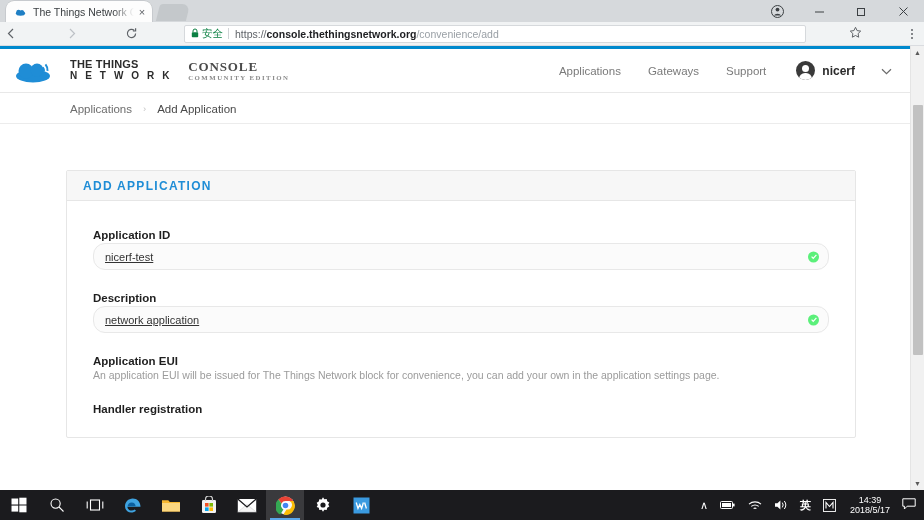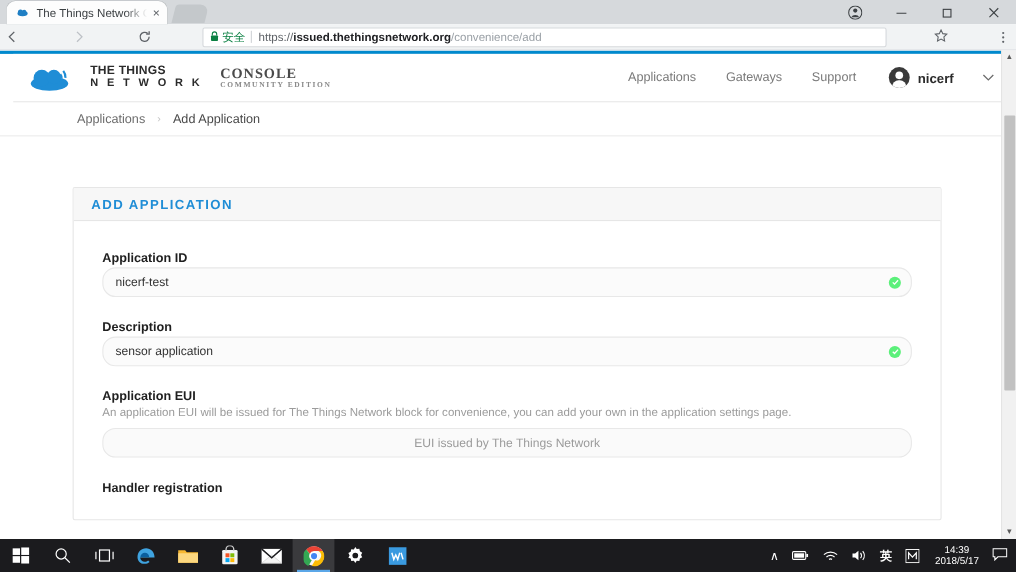--- a/index.html
+++ b/index.html
@@ -162,21 +162,20 @@
   
   .ttn-header {
     position: absolute;
     top: 3px; left: 0;
     width: 910px; height: 44px;
     background: #ffffff;
     display: flex;
     align-items: center;
     border-bottom: 1px solid #e8e8e8;
     box-sizing: border-box;
-    margin-left: 12px;
   }
   .logo-wrap {
     display: flex;
     align-items: center;
     margin-left: 13px;
   }
   .cloud {
     position: relative;
     width: 48px; height: 26px;
     margin-right: 9px;
@@ -333,20 +332,21 @@
     height: 27px;
     background: #fbfbfb;
     border: 1px solid #e8e8e8;
     border-radius: 12px;
     box-sizing: border-box;
     display: flex;
     align-items: center;
     padding: 0 11px;
     font-size: 11px;
     color: #333333;
+    text-decoration: underline;
   }
   .input-box.disabled {
     justify-content: center;
     color: #9b9b9b;
     background: #fafafa;
   }
   .check {
     position: absolute;
     right: 10px; top: 50%;
     transform: translateY(-50%);
@@ -502,21 +502,21 @@
     </div>
     <div class="omnibox">
       <span class="lock">
         <svg width="8" height="10" viewBox="0 0 8 10">
           <path d="M2 4.2V3a2 2 0 0 1 4 0v1.2" fill="none" stroke="#0b8043" stroke-width="1"></path>
           <rect x="0.8" y="4.2" width="6.4" height="5" rx="0.8" fill="#0b8043"></rect>
         </svg>
       </span>
       <span class="secure-label">安全</span>
       <span class="url-sep"></span>
-      <span class="url"><span class="scheme">https://</span><b>issued.thethingsnetwork.org</b><span>/convenience/add</span></span>
+      <span class="url"><span class="scheme">https://</span><b>console.thethingsnetwork.org</b><span>/convenience/add</span></span>
     </div>
     <div class="star">
       <svg width="13" height="13" viewBox="0 0 13 13">
           <path d="M6.5 1.3l1.6 3.3 3.6.5-2.6 2.5.6 3.6-3.2-1.7-3.2 1.7.6-3.6L1.3 5.1l3.6-.5z" fill="none" stroke="#5f6368" stroke-width="1"></path>
         </svg>
     </div>
     <div class="kebab">
       <i></i>
         <i></i>
         <i></i>
@@ -583,35 +583,32 @@
                 <svg width="8" height="8" viewBox="0 0 8 8">
                     <path d="M1.6 4.2 L3.2 5.8 L6.4 2.3" fill="none" stroke="#ffffff" stroke-width="1.2"></path>
                   </svg>
               </span>
             </div>
           </div>
 
           <div class="field">
             <div class="field-label">Description</div>
             <div class="input-wrap">
-              <div class="input-box">sensor application</div>
+              <div class="input-box">network application</div>
               <span class="check">
                 <svg width="8" height="8" viewBox="0 0 8 8">
                     <path d="M1.6 4.2 L3.2 5.8 L6.4 2.3" fill="none" stroke="#ffffff" stroke-width="1.2"></path>
                   </svg>
               </span>
             </div>
           </div>
 
           <div class="field">
             <div class="field-label">Application EUI</div>
             <div class="field-help">An application EUI will be issued for The Things Network block for convenience, you can add your own in the application settings page.</div>
-            <div class="input-wrap">
-              <div class="input-box disabled">EUI issued by The Things Network</div>
-            </div>
           </div>
 
           <div class="field">
             <div class="field-label">Handler registration</div>
 
           </div>
 
         </div>
       </div>
     </div>

